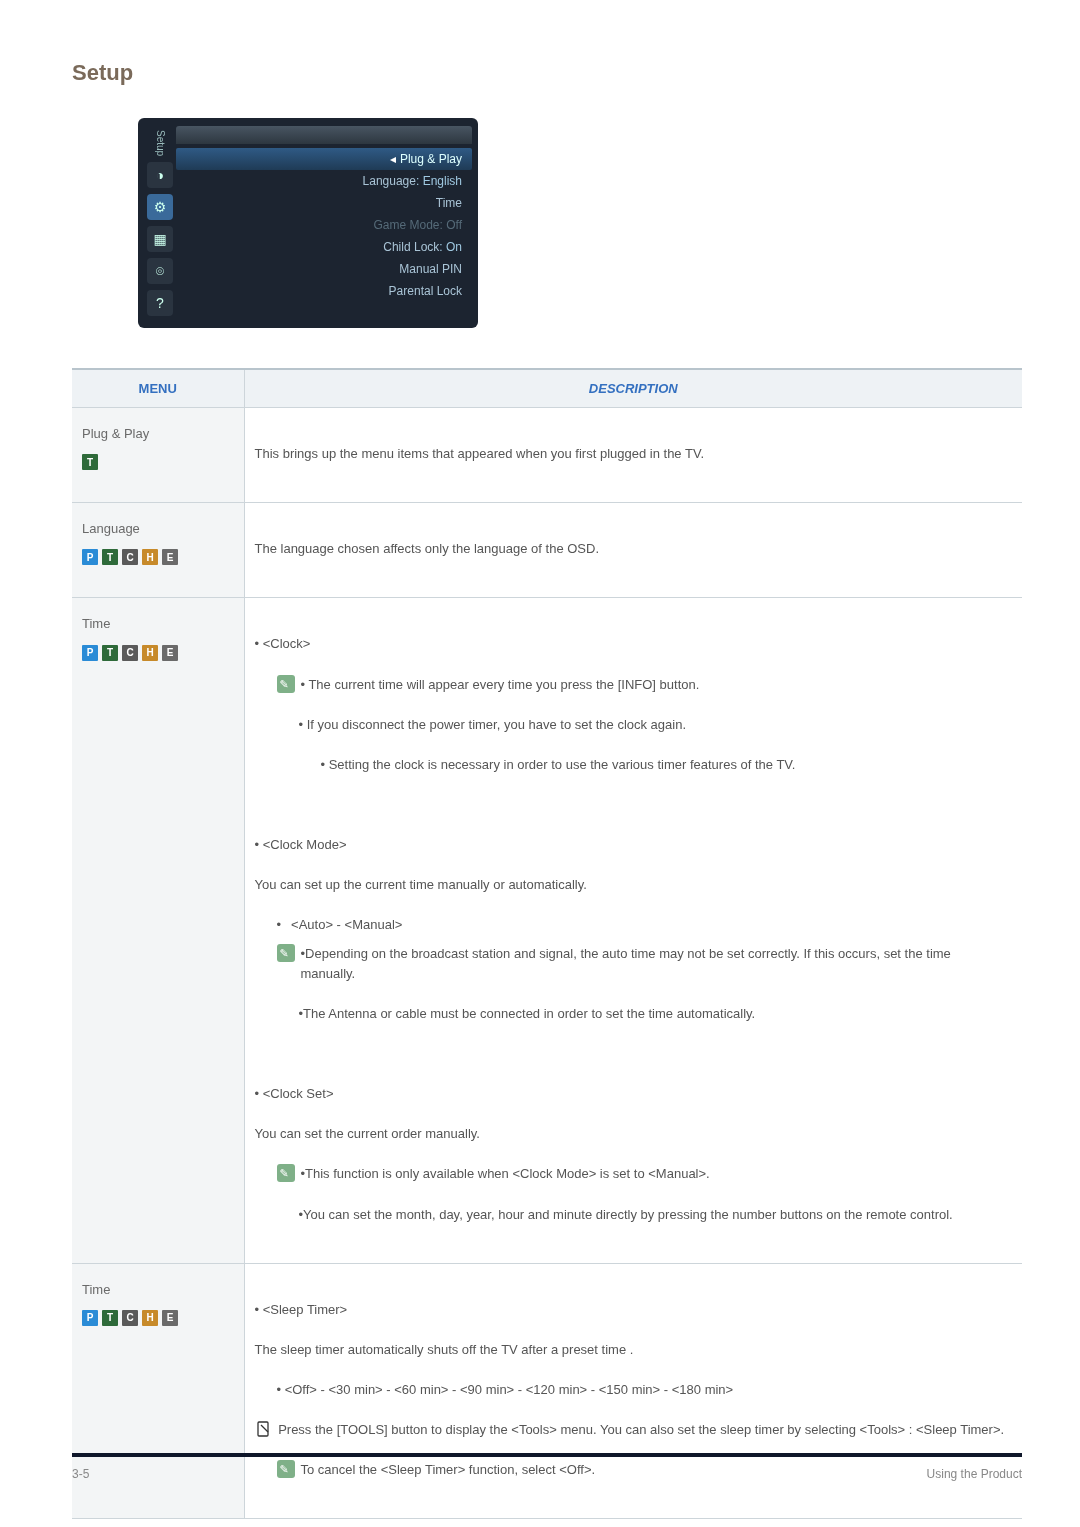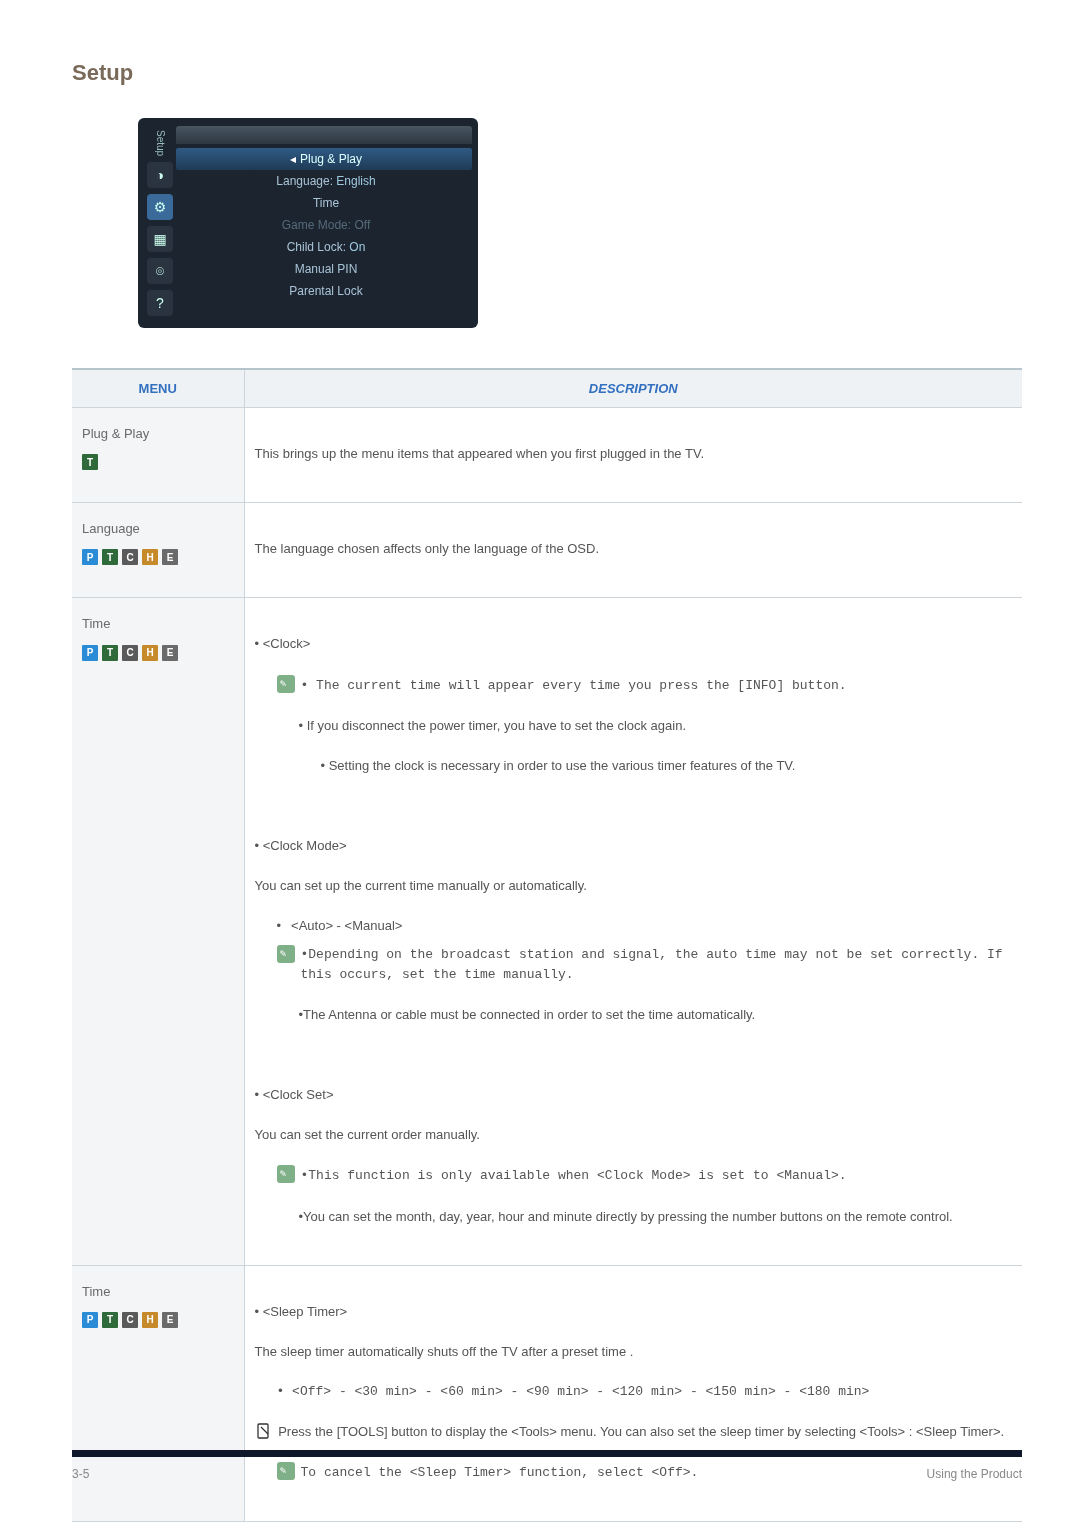--- a/index.html
+++ b/index.html
@@ -9,21 +9,21 @@
 
   
   .osd { width: 340px; background: #1c2430; border-radius: 6px; margin: 0 0 40px 66px; display: flex; padding: 6px; }
   .osd-side { width: 32px; display: flex; flex-direction: column; align-items: center; gap: 6px; padding: 6px 0; }
   .osd-side .tab-label { writing-mode: vertical-rl; color: #9bb; font-size: 10px; }
   .osd-side .tab-icon { width: 26px; height: 26px; border-radius: 4px; display: flex; align-items: center; justify-content: center; font-size: 14px; color: #cfe; }
   .osd-side .tab-icon.dark { background: #2a3440; }
   .osd-side .tab-icon.blue { background: #3a6a9a; }
   .osd-body { flex: 1; padding: 2px 0 8px 0; }
   .osd-body .top-bar { height: 18px; background: linear-gradient(#485562,#2d3740); border-radius: 3px 3px 0 0; margin-bottom: 4px; }
-  .osd-body .row { display: flex; justify-content: center; padding: 4px 10px 4px 14px; font-size: 12px; color: #a9c4d6; }
+  .osd-body .row { display: flex; justify-content: flex-end; padding: 4px 10px 4px 14px; font-size: 12px; color: #a9c4d6; }
   .osd-body .row .arrow { color: #4fb4e8; margin-right: 4px; }
   .osd-body .row .val { color: #9fc8e0; }
   .osd-body .row.selected { background: linear-gradient(#2f5a85,#1f3b56); color: #dff; border-radius: 2px; }
   .osd-body .row.selected .arrow { color: #fff; }
   .osd-body .row.dim { color: #556a78; }
   .osd-body .row.dim .val { color: #556a78; }
 
   
   table.info { width: 100%; border-collapse: collapse; }
   table.info th { font-size: 13px; font-weight: bold; text-align: center; padding: 11px 10px; background: #eef2f5; border-top: 2px solid #b8c4cc; border-bottom: 1px solid #cdd5da; }
@@ -35,31 +35,31 @@
   .modes { display: flex; gap: 4px; margin-top: 10px; }
   .modes span { display: inline-flex; align-items: center; justify-content: center; width: 16px; height: 16px; font-size: 10px; font-weight: bold; color: #fff; border-radius: 1px; }
   .m-P { background: #2a8bd6; }
   .m-T { background: #2e6a3a; }
   .m-C { background: #5a5a5a; }
   .m-H { background: #c78a2a; }
   .m-E { background: #6a6a6a; }
   .m-Tonly { background: #2e6a3a; }
 
   .desc p { margin: 20px 0; }
-  .desc .indent1 { padding-left: 22px; font-family: Liberation Mono, monospace; }
+  .desc .indent1 { padding-left: 22px; }
   .desc .indent2 { padding-left: 44px; }
   .desc .indent3 { padding-left: 66px; }
   .note-icon { display: inline-block; width: 18px; height: 18px; background: #7fb088; border-radius: 3px; vertical-align: -4px; margin-right: 6px; position: relative; }
   .note-icon::after { content: "✎"; color: #fff; font-size: 11px; position: absolute; left: 3px; top: 1px; }
   .tool-icon { display: inline-block; width: 16px; height: 16px; vertical-align: -3px; margin-right: 4px; }
   .tool-icon svg { width: 16px; height: 16px; }
   ul.bulleted { list-style: none; padding-left: 22px; }
   ul.bulleted li::before { content: "\2022"; margin-right: 10px; }
 
-  .footer { position: absolute; left: 72px; right: 58px; bottom: 46px; display: flex; justify-content: space-between; font-size: 12px; color: #888; border-top: 7px solid #0f172a; padding-top: 10px; }
+  .footer { position: absolute; left: 72px; right: 58px; bottom: 46px; display: flex; justify-content: space-between; font-size: 12px; color: #888; border-top: 4px solid #0f172a; padding-top: 10px; }
 </style>
 </head>
 <body>
 
 <div class="page">
 
   <div class="page-title">Setup</div>
 
   <div class="osd">
     <div class="osd-side">

